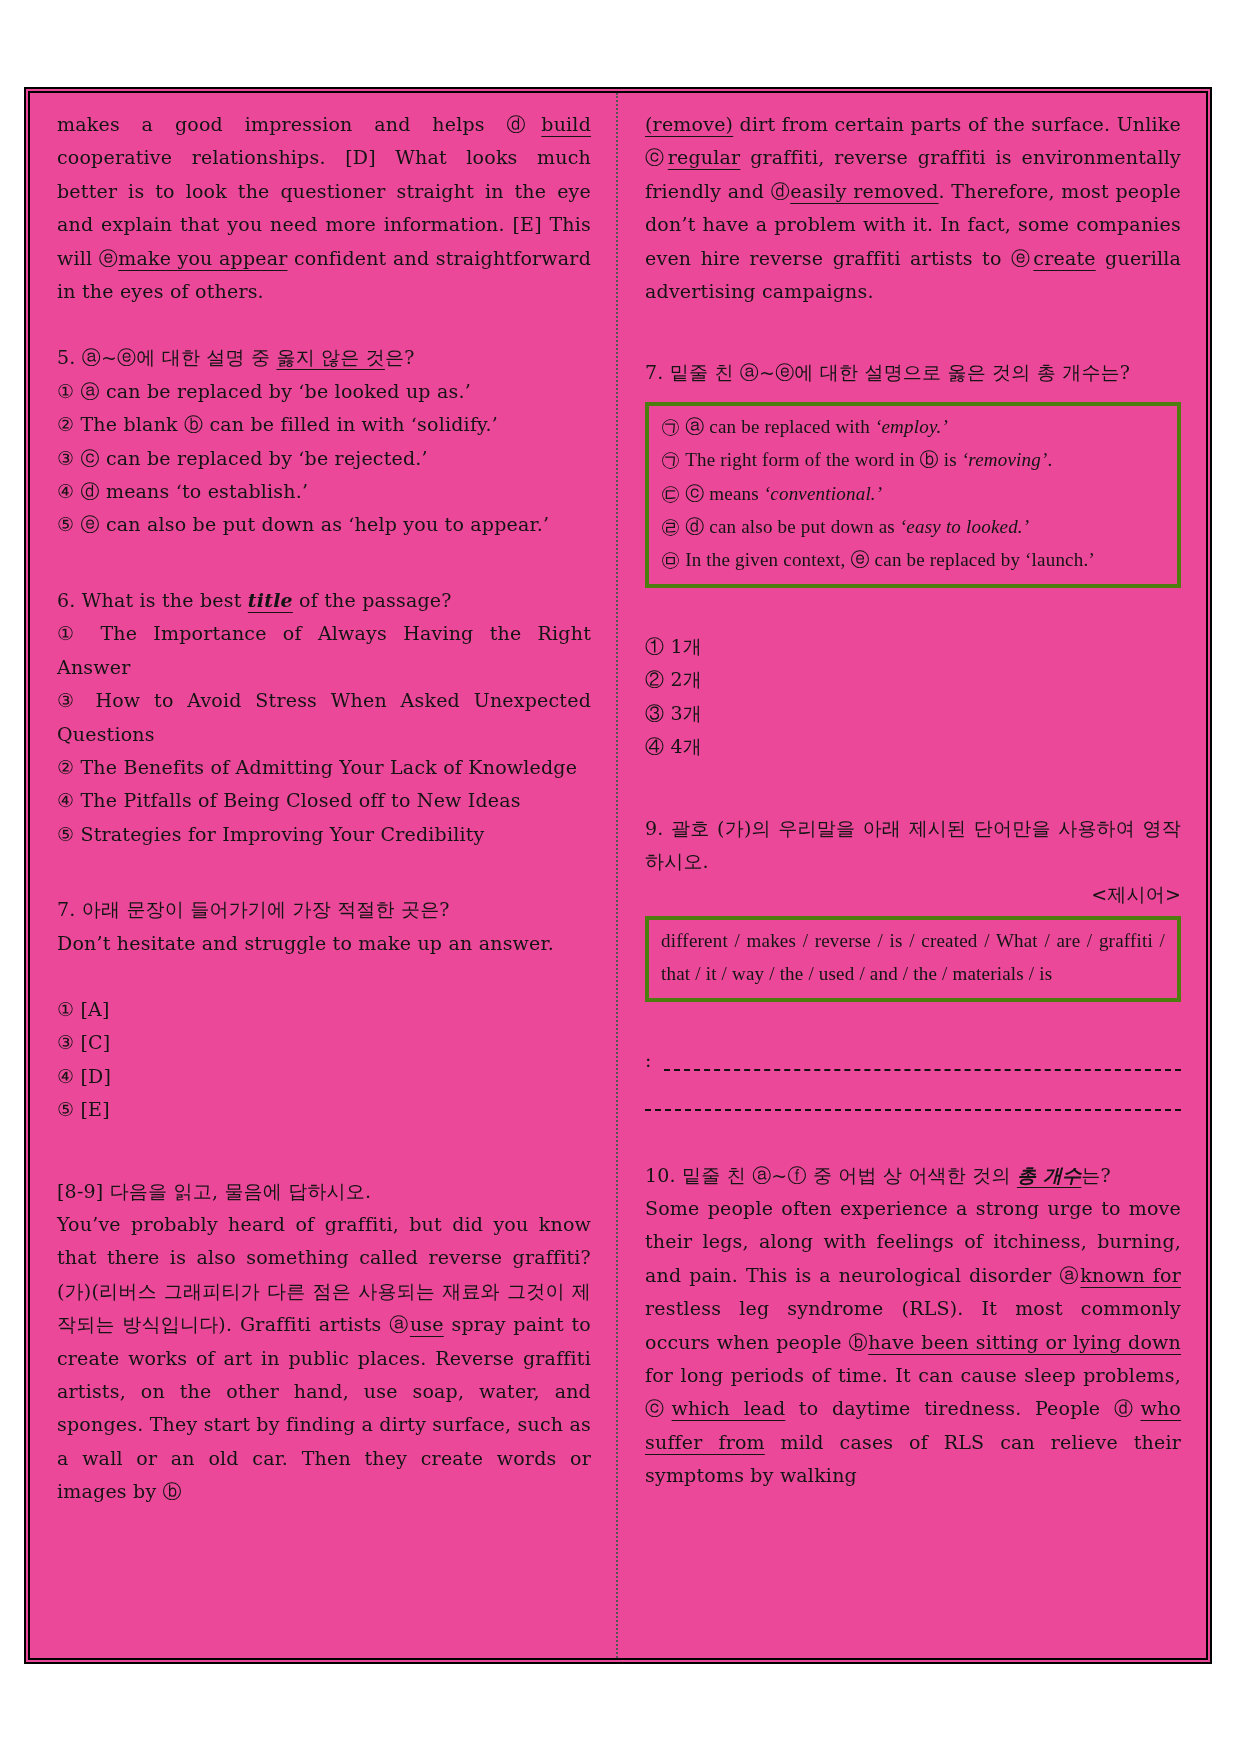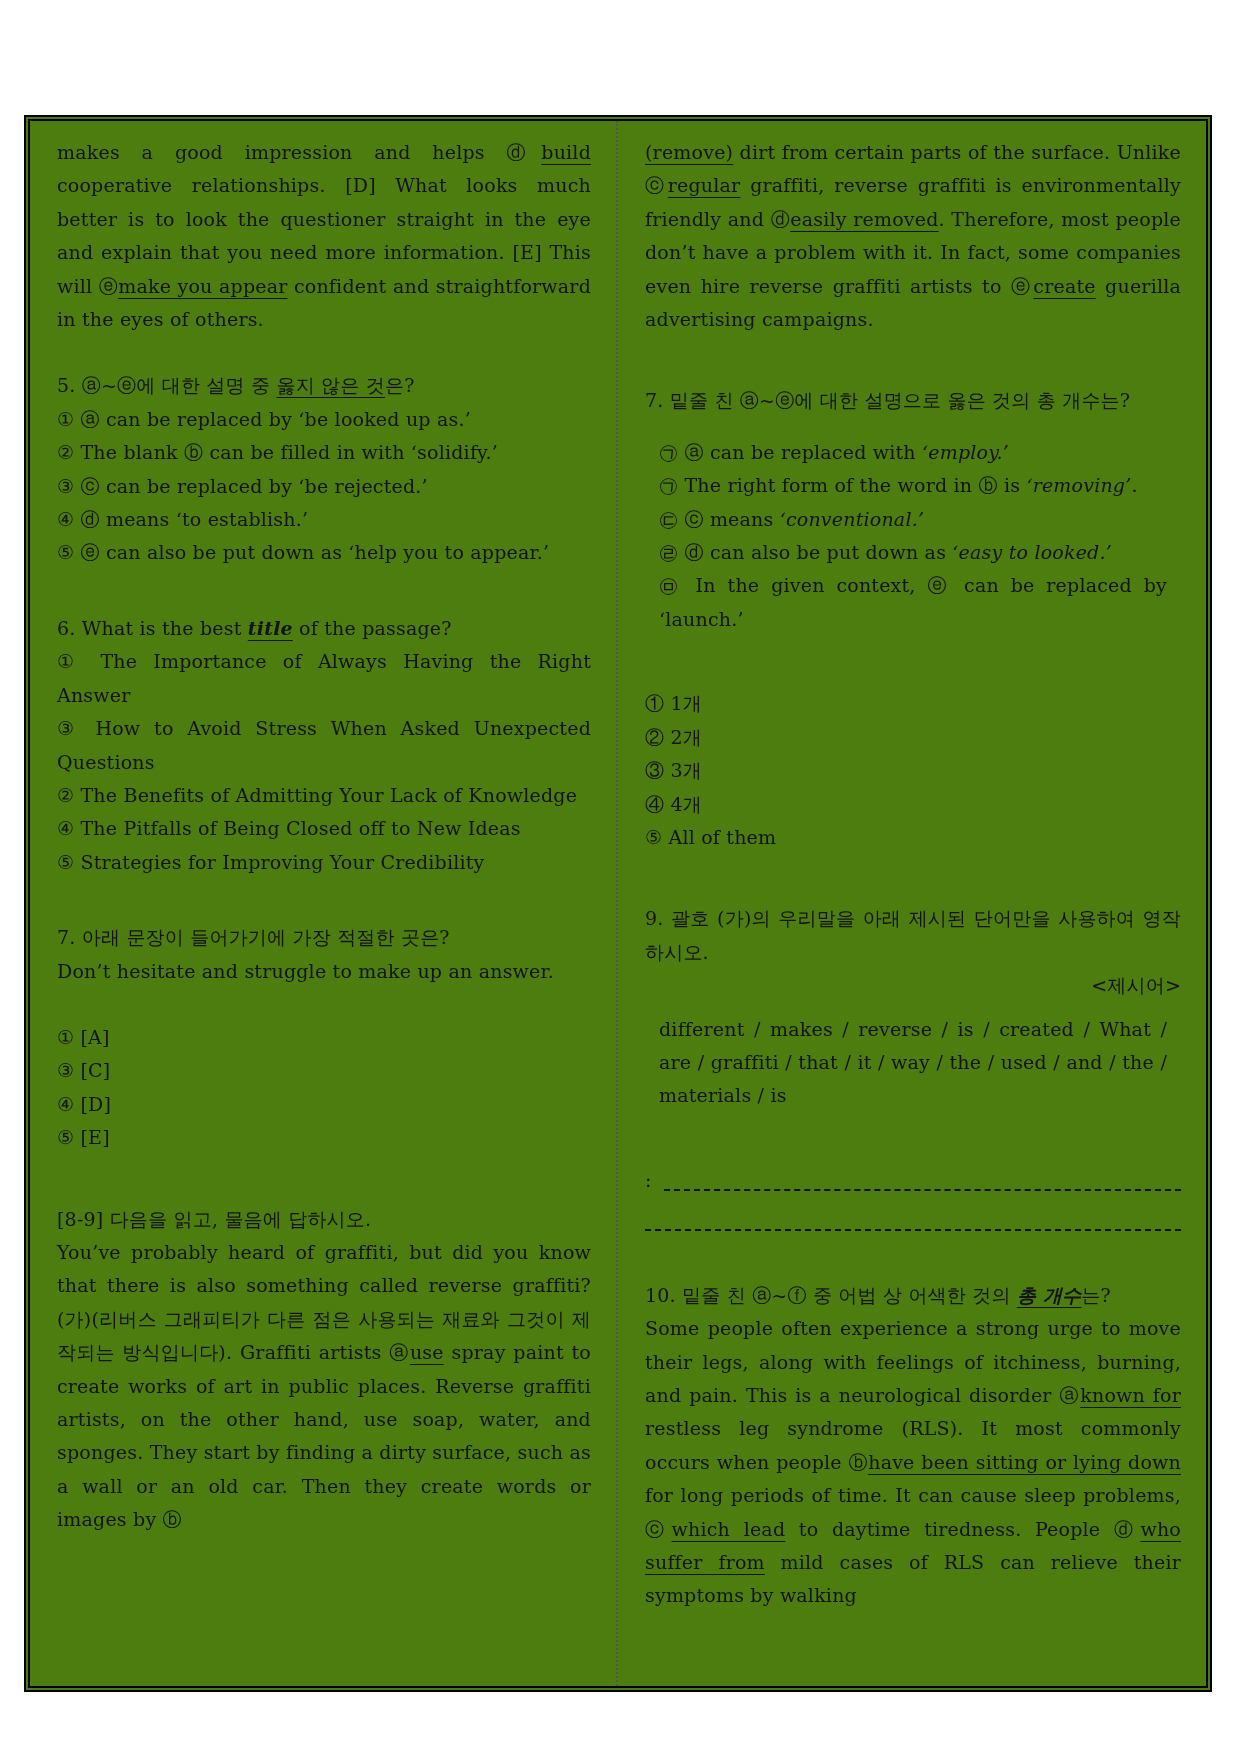--- a/index.html
+++ b/index.html
@@ -8,44 +8,44 @@
     width: 1240px; height: 1752px;
     position: relative;
     font-family: "DejaVu Serif", "Liberation Serif", serif;
     color: #141414;
   }
   .frame {
     position: absolute; left: 24px; top: 87px;
     width: 1188px; height: 1577px;
     border: 6px double #000;
     display: flex;
-    background: #4d7c0f;
+    background: #ec4899;
     overflow: hidden;
-    margin-top: 28px;
   }
   .col {
     width: 50%;
     padding: 15px 25px 10px 27px;
     font-size: 19px;
     line-height: 33.4px;
     letter-spacing: 0.2px;
   }
   .col-left { border-right: 2px dotted #555; }
   p.jp { text-align: justify; }
   .seg-u  { text-decoration: underline; text-underline-offset: 5px; }
   .seg-bu { font-weight: bold; text-decoration: underline; text-underline-offset: 5px; font-style: italic; }
   .seg-i  { font-style: italic; }
   .opt { text-align: justify; }
   .mt1 { margin-top: 33px; }
   .mt2 { margin-top: 42px; }
   .mt3 { margin-top: 48px; }
   .box {
-    border: 2px solid #4d7c0f;
+    border: 4px solid #4d7c0f;
     padding: 4px 12px 7px 12px;
     margin-top: 12px;
+    font-family: Liberation Serif, serif;
   }
   .center { text-align: right; }
   .ans-row { display: flex; align-items: flex-end; height: 34px; }
   .ans-colon { flex: 0 0 auto; padding-right: 12px; }
   .dash-fill { flex: 1 1 auto; border-bottom: 2px dashed #111; margin-bottom: 7px; }
   .dash-full { border-bottom: 2px dashed #111; height: 27px; margin-top: 6px; }
 </style>
 </head>
 <body>
 
@@ -102,21 +102,20 @@
         <p class="jp"><span>㉠ The right form of the word in ⓑ is </span><span class="seg-i">‘removing’</span><span>.</span></p>
         <p class="jp"><span>㉢ ⓒ means </span><span class="seg-i">‘conventional.’</span></p>
         <p class="jp"><span>㉣ ⓓ can also be put down as </span><span class="seg-i">‘easy to looked.’</span></p>
         <p class="jp"><span>㉤ In the given context, ⓔ can be replaced by ‘launch.’</span></p>
       </div>
       <div class="mt2">
         <p class="opt"><span>① 1개</span></p>
         <p class="opt"><span>② 2개</span></p>
         <p class="opt"><span>③ 3개</span></p>
         <p class="opt"><span>④ 4개</span></p>
-        <p class="opt"><span>⑤ All of them</span></p>
       </div>
     </section>
 
     <section class="mt3">
       <p class="jp"><span>9. 괄호 (가)의 우리말을 아래 제시된 단어만을 사용하여 영작하시오.</span></p>
       <p class="center">&lt;제시어&gt;</p>
       <div class="box" style="margin-top:4px;padding-left:12px;">
         <p class="jp"><span>different / makes / reverse / is / created / What / are / graffiti / that / it / way / the / used / and / the / materials / is</span></p>
       </div>
       <div class="mt2">

